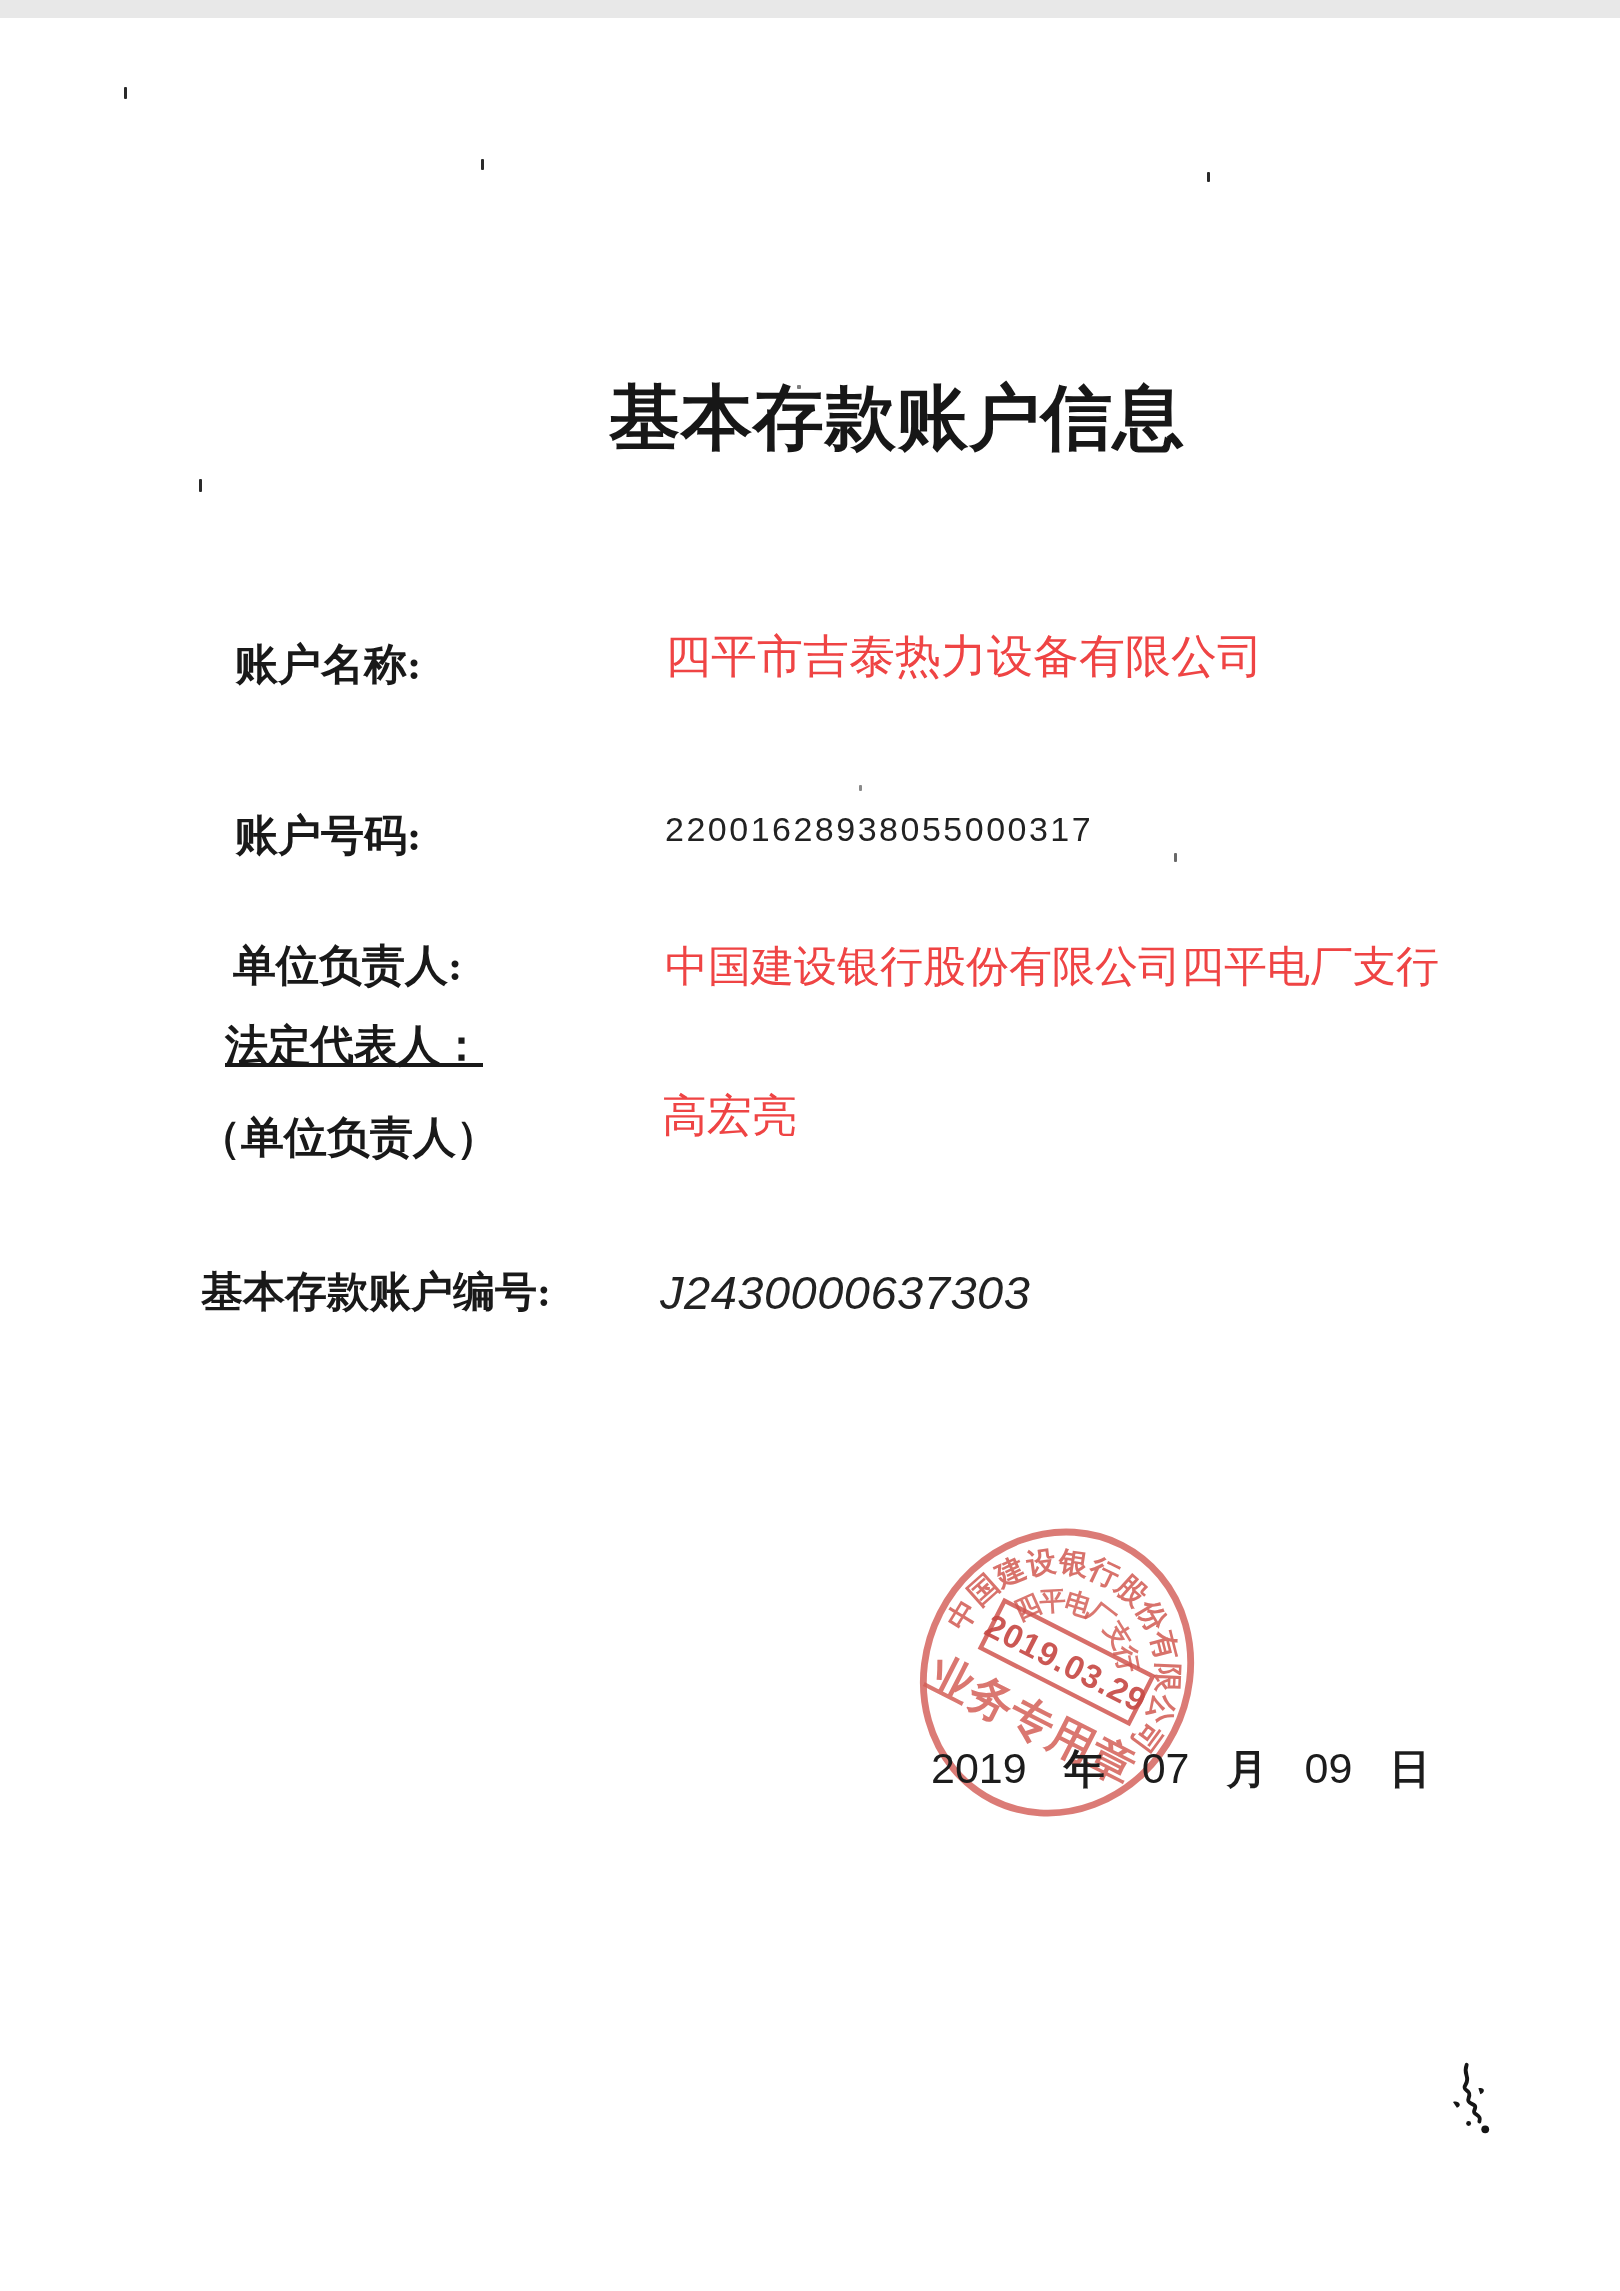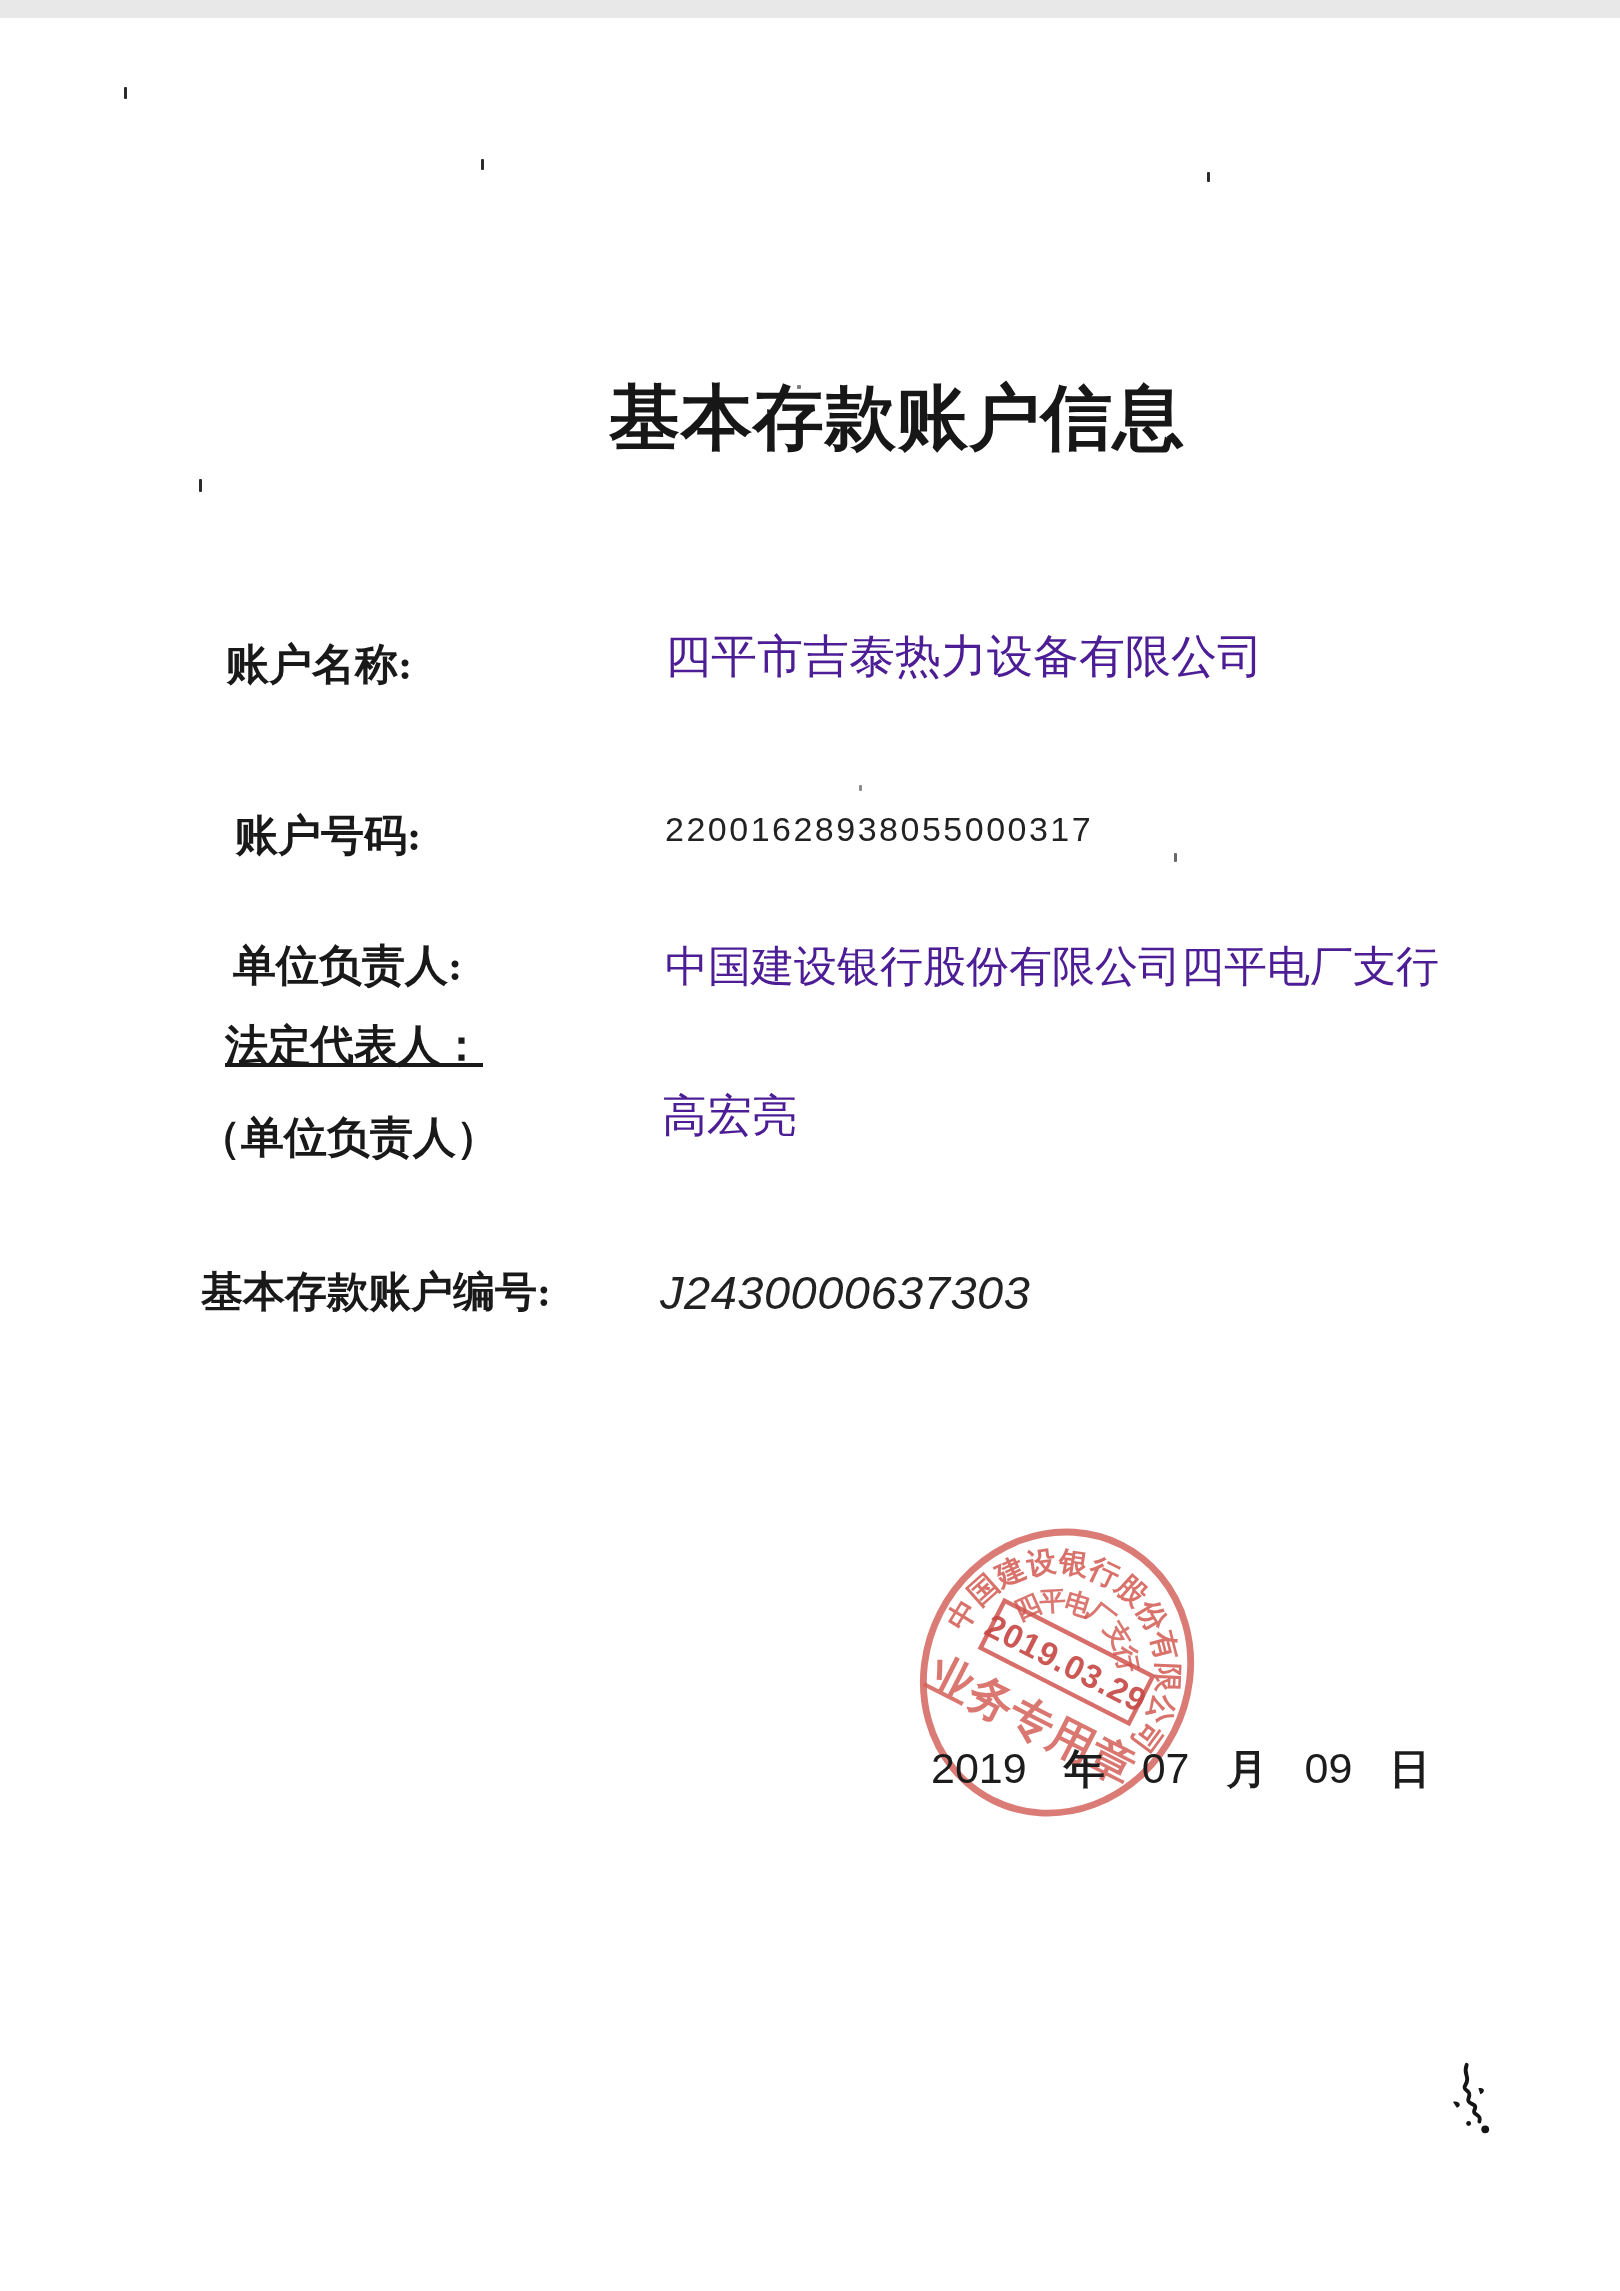--- a/index.html
+++ b/index.html
@@ -13,21 +13,21 @@
     color:#1d1d1d;
   }
   .abs{position:absolute;white-space:nowrap;line-height:1;}
   .doc-title{
     left:609px;top:365px;
     font-size:71px;font-weight:700;
     letter-spacing:1px;
     color:#171717;
   }
   .f-label{font-weight:600;font-size:43px;color:#191919;}
-  .f-value{font-weight:400;font-size:46px;color:#4c1d95;}
+  .f-value{font-weight:400;font-size:46px;color:#ef4444;}
   .num{
     font-family:"Liberation Sans", sans-serif;
     font-weight:400;color:#222;
   }
   .acct-no{font-size:34px;letter-spacing:2.5px;}
   .base-no{font-size:47px;letter-spacing:0.5px;}
   .date-line{
     left:931px;top:1729px;
     display:flex;align-items:flex-end;gap:37px;
     z-index:3;
@@ -38,21 +38,21 @@
   .speck{position:absolute;background:#2a2a2a;border-radius:1px;}
   .scribble{left:1439px;top:2041px;z-index:1;}
 </style>
 </head>
 <body>
 
 <div class="page">
 
   <div class="abs doc-title">基本存款账户信息</div>
 
-  <div class="abs f-label" style="left:226px;top:625px;">账户名称:</div>
+  <div class="abs f-label" style="left:235px;top:625px;">账户名称:</div>
   <div class="abs f-value" style="left:665px;top:616px;">四平市吉泰热力设备有限公司</div>
 
   <div class="abs f-label" style="left:235px;top:796px;">账户号码:</div>
   <div class="abs num acct-no" style="left:665px;top:794px;">22001628938055000317</div>
 
   <div class="abs f-label" style="left:233px;top:926px;">单位负责人:</div>
   <div class="abs f-value" style="left:665px;top:927px;font-size:43px;">中国建设银行股份有限公司四平电厂支行</div>
 
   <div class="abs f-label" style="left:225px;top:1006px;text-decoration:underline;">法定代表人：</div>
   <div class="abs f-label" style="left:198px;top:1098px;">（单位负责人）</div>

